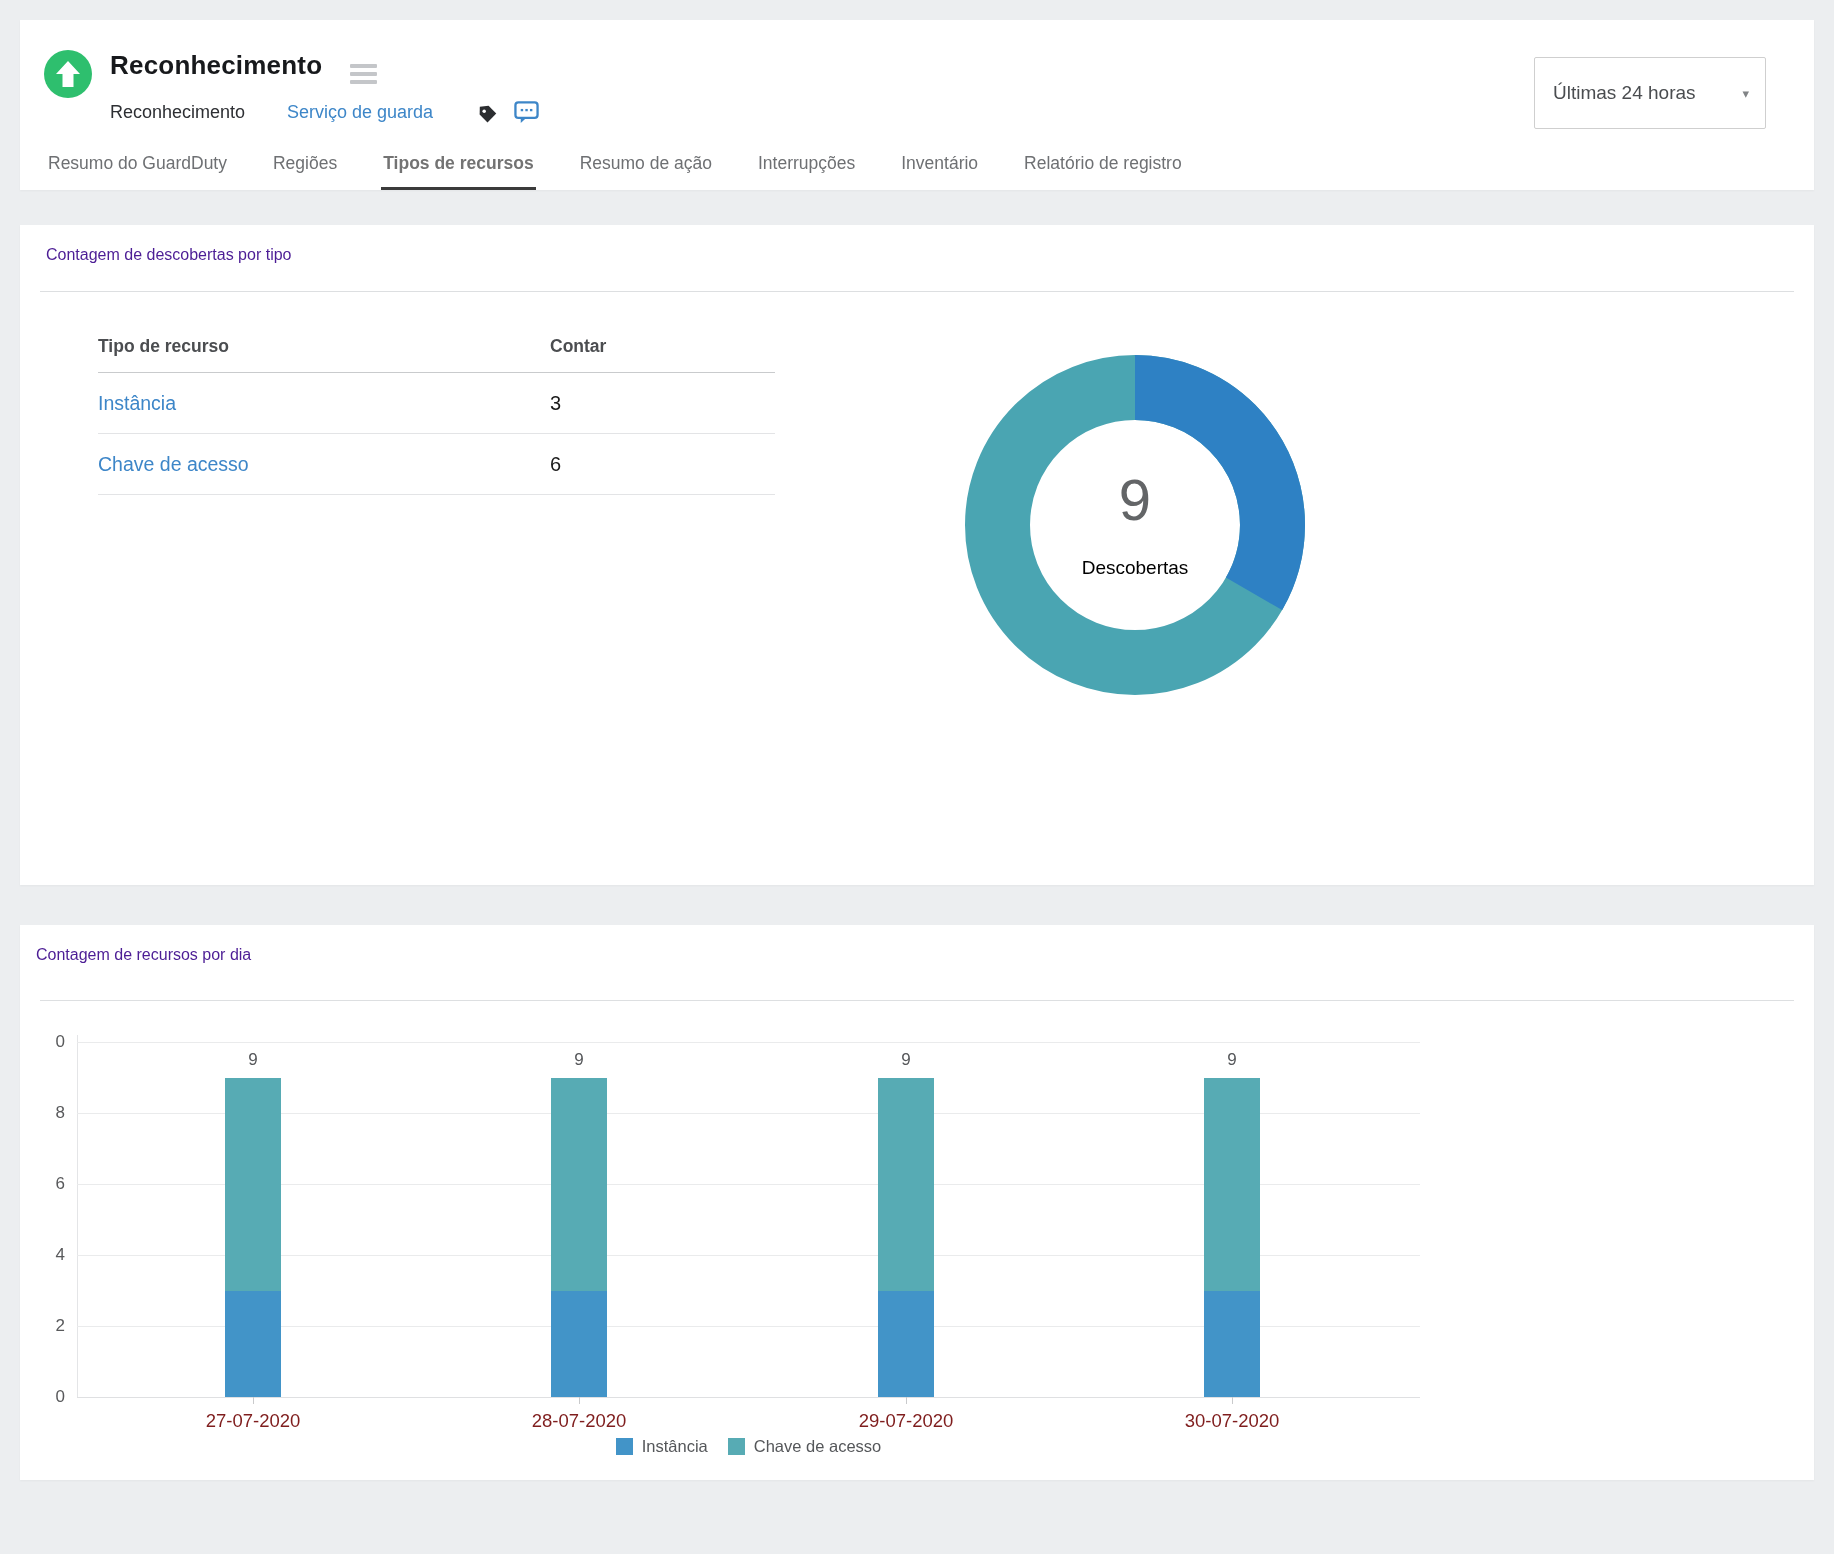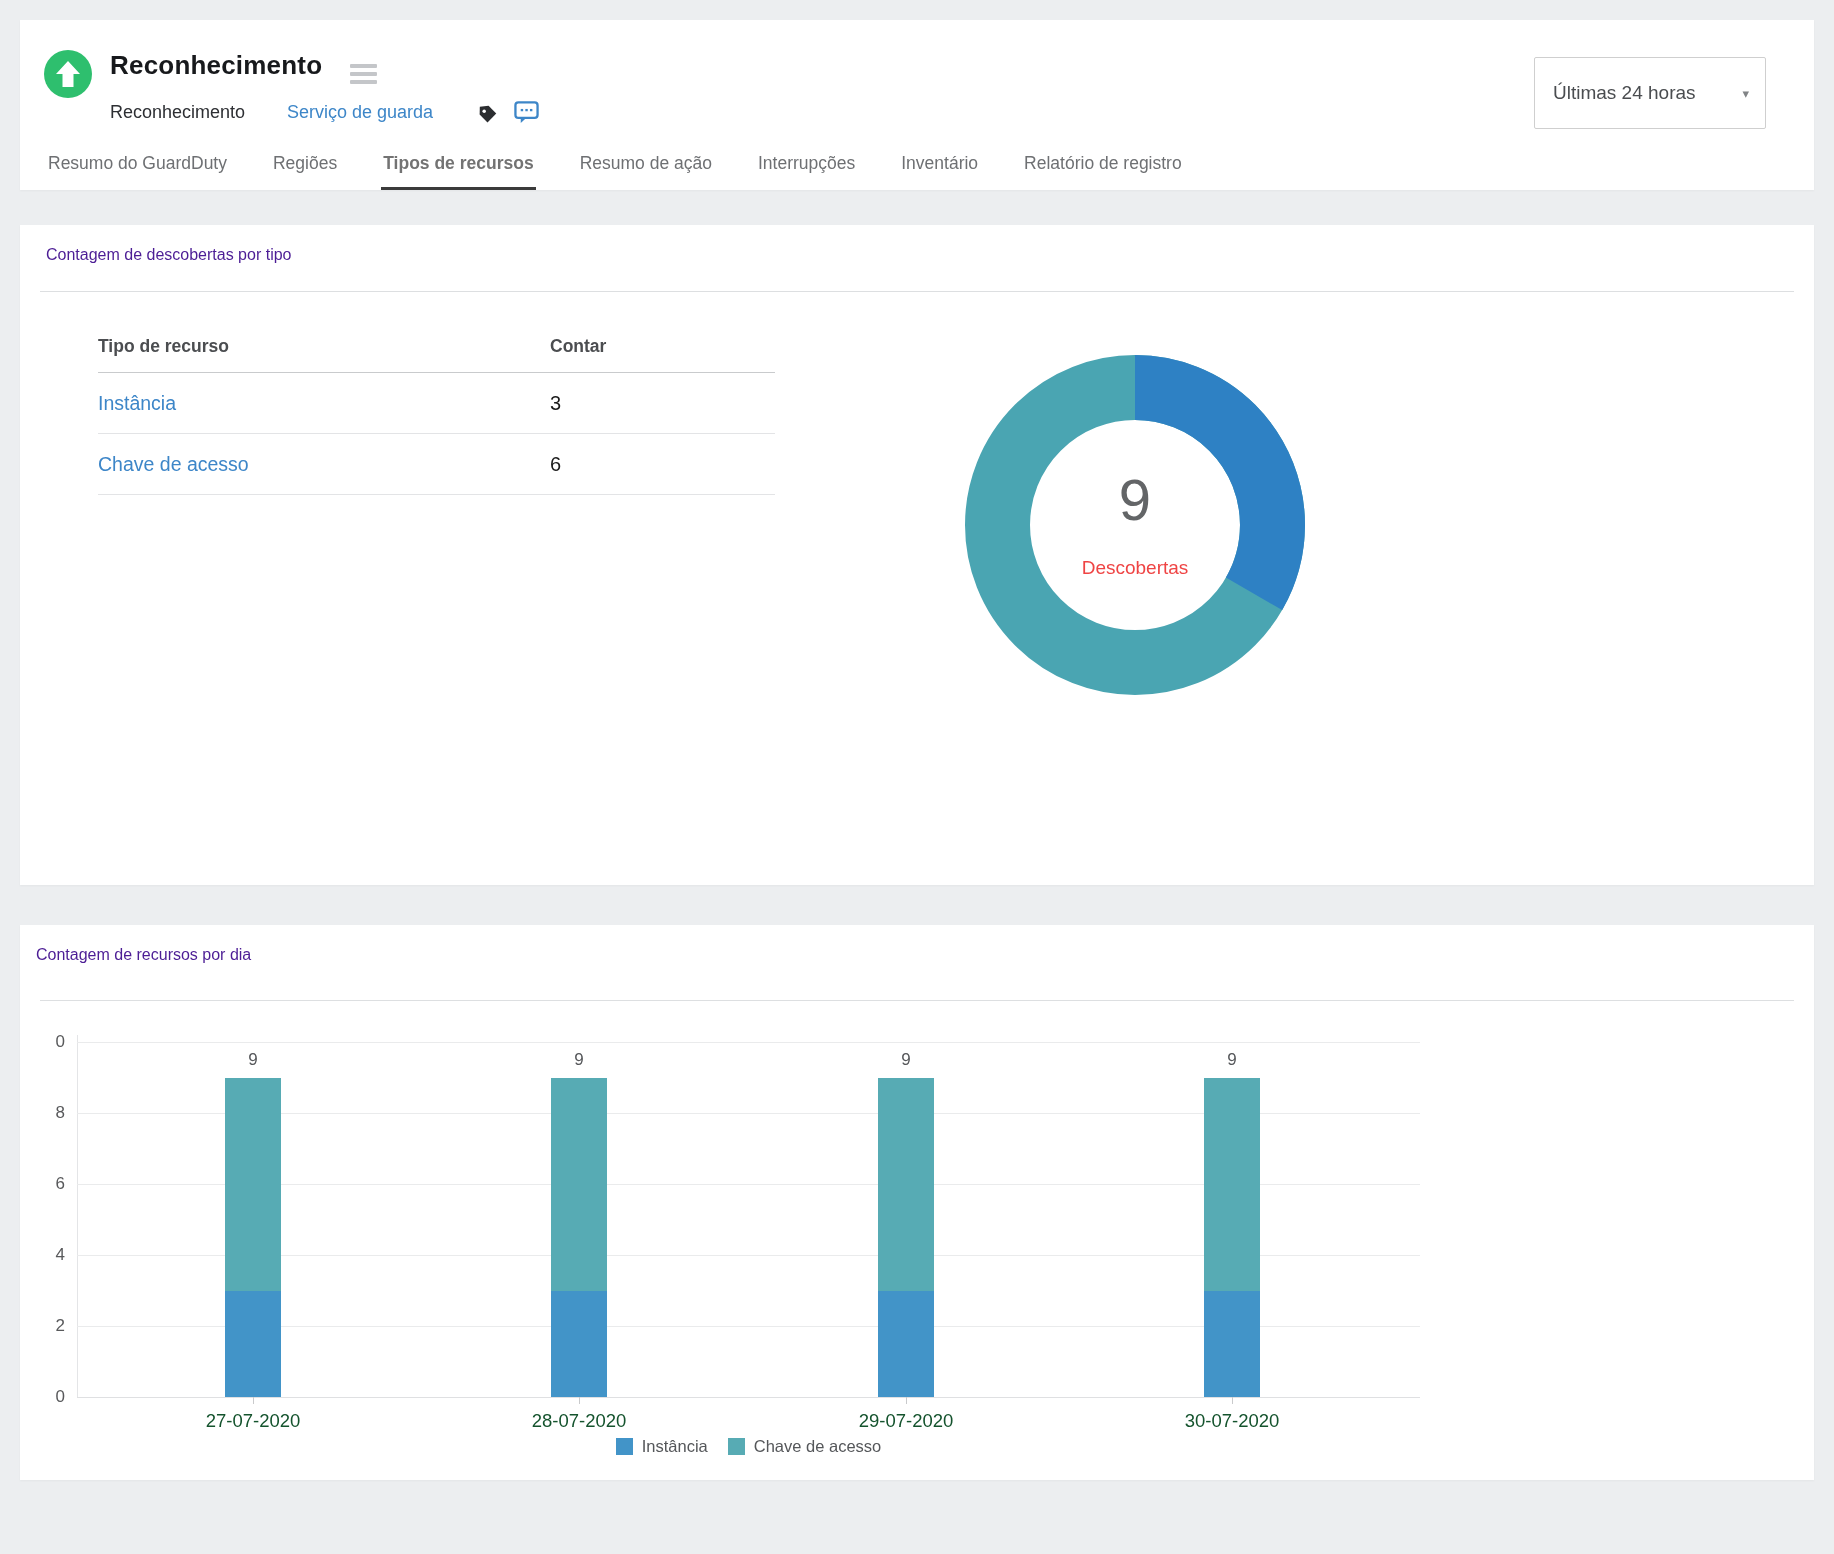--- a/index.html
+++ b/index.html
@@ -47,32 +47,32 @@
   .t-col-type{width:452px;}
   .t-header .t-col-type, .t-header .t-col-count{font-size:17.5px;font-weight:bold;color:#4b4d50;}
   .t-row .t-col-type{font-size:19.5px;color:#3d86c8;cursor:pointer;}
   .t-row .t-col-count{font-size:20px;color:#1b1b1b;}
   #donut-wrap{position:absolute;left:945px;top:130px;width:340px;height:340px;}
   #donut-center{
     position:absolute;left:0;top:0;width:340px;height:340px;display:flex;flex-direction:column;
     align-items:center;justify-content:center;text-align:center;pointer-events:none;
   }
   #donut-value{font-size:58px;color:#636567;line-height:1;}
-  #donut-label{font-size:19px;color:#ef4444;margin-top:28px;}
+  #donut-label{font-size:19px;color:#000000;margin-top:28px;}
   
   #panel-daily{top:925px;height:555px;}
   #plot{position:absolute;left:57px;top:117px;width:1343px;height:355px;}
   .gridline{position:absolute;left:0;width:100%;height:1px;background:#eaebec;}
   .gridline.bottom{background:#dfe0e2;}
   #yaxis-line{position:absolute;left:0;top:-7px;bottom:0;width:1px;background:#e4e5e7;}
   .ylabel{position:absolute;left:-54px;width:42px;text-align:right;font-size:17px;color:#58595b;line-height:22px;}
   .bar-seg{position:absolute;width:56px;}
   .bar-total{position:absolute;width:60px;text-align:center;font-size:17px;color:#55575a;}
   .xtick{position:absolute;top:355px;width:1px;height:7px;background:#c9cacc;}
-  .xlabel{position:absolute;top:368px;width:170px;text-align:center;font-size:18.5px;color:#14532d;}
+  .xlabel{position:absolute;top:368px;width:170px;text-align:center;font-size:18.5px;color:#7f1d1d;}
   #legend{position:absolute;left:57px;top:512px;width:1343px;display:flex;justify-content:center;gap:20px;}
   .legend-item{display:flex;align-items:center;gap:9px;}
   .legend-swatch{width:17px;height:17px;display:inline-block;}
   .legend-label{font-size:16.5px;color:#55575a;}
 </style>
 </head>
 <body>
 
 <div class="card" id="header-card">
   <div id="app-icon">

